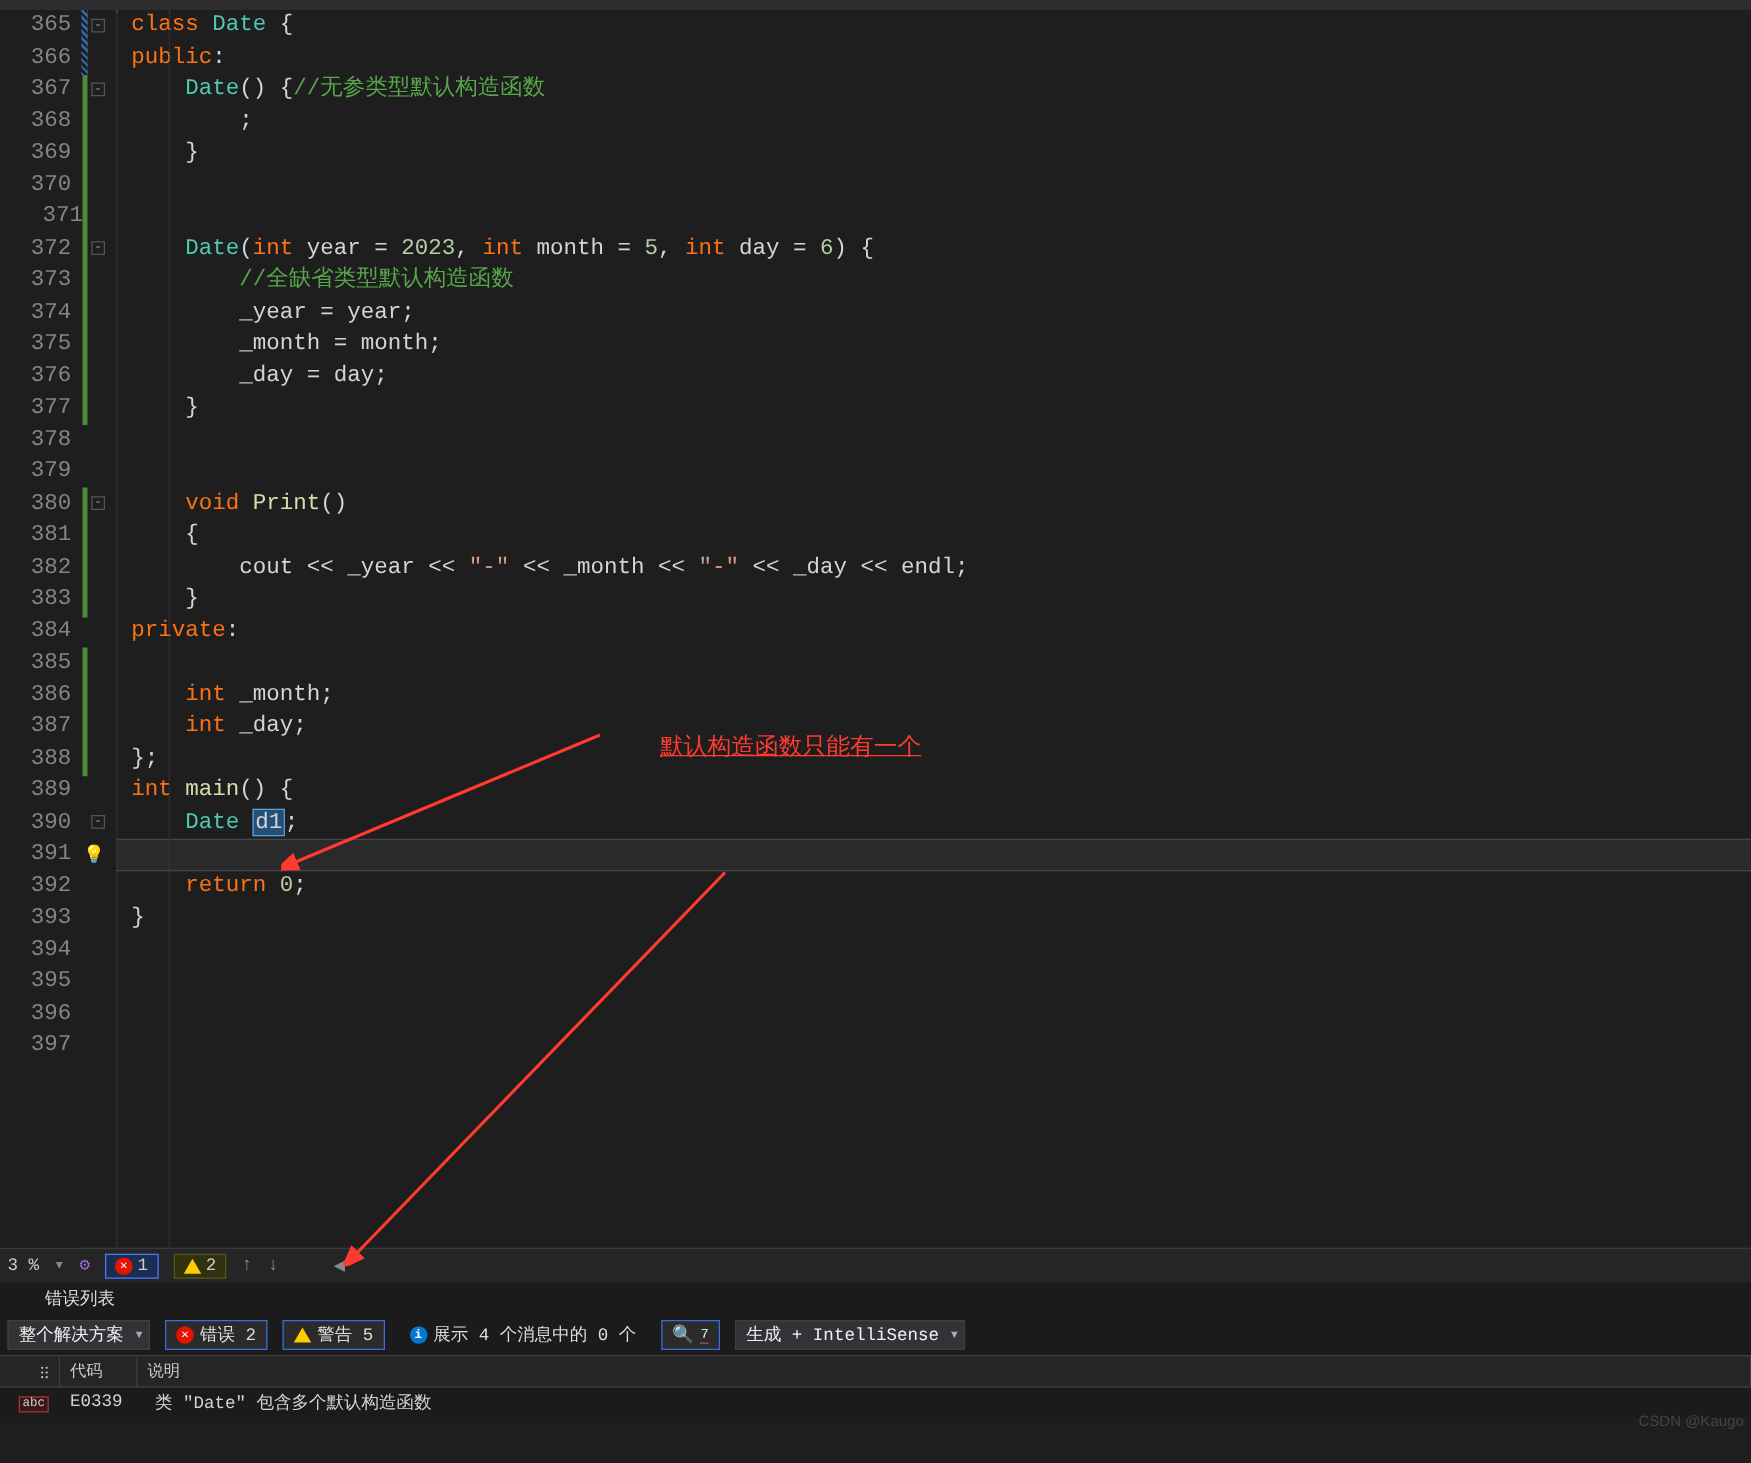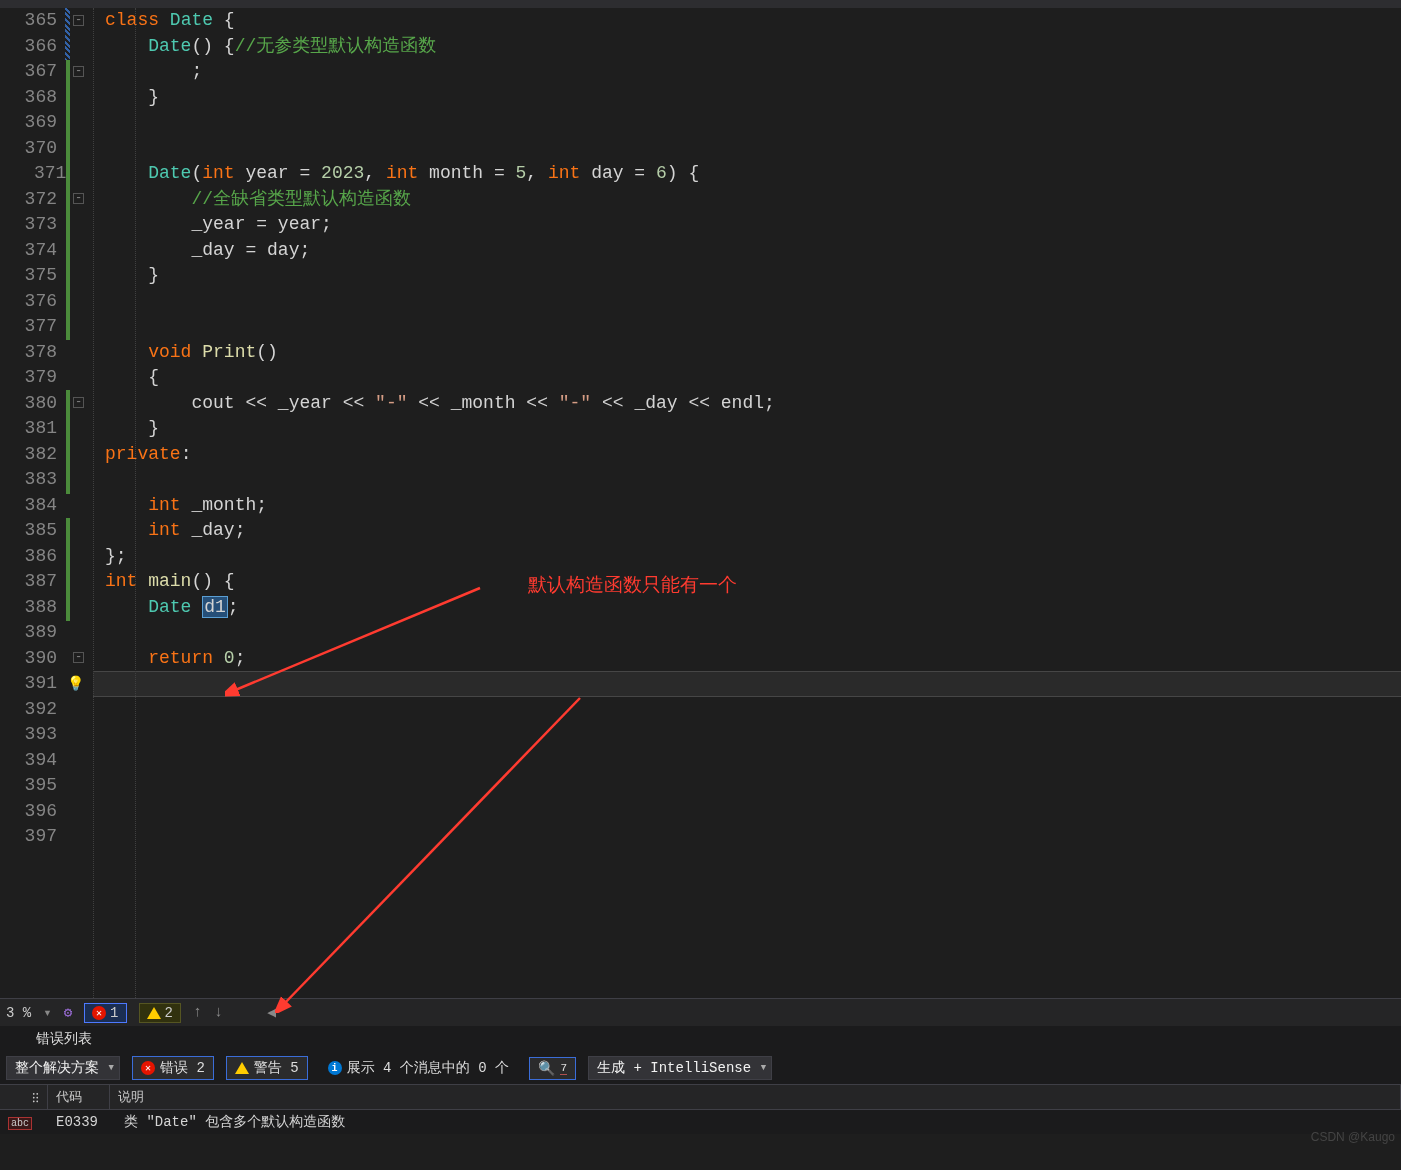--- a/index.html
+++ b/index.html
@@ -229,28 +229,30 @@
     <div class="fold-mark" style="top:185px;">-</div>
     <div class="fold-mark" style="top:389px;">-</div>
     <div class="fold-mark" style="top:644px;">-</div>
   </div>
   <div class="code">
     <div class="highlight-line" style="top:663px;"></div>
     <div class="guide-line" style="left:0px;"></div>
     <div class="guide-line" style="left:42px;"></div>
 
     <div class="line"><span class="kw">class</span> <span class="cls">Date</span> <span>{</span></div>
+    <div class="line"><span class="kw">public</span><span>:</span></div>
     <div class="line">    <span class="cls">Date</span><span>()</span> <span>{</span><span class="cmt">//无参类型默认构造函数</span></div>
     <div class="line">        <span>;</span></div>
     <div class="line">    <span>}</span></div>
     <div class="line"></div>
     <div class="line"></div>
     <div class="line">    <span class="cls">Date</span><span>(</span><span class="kw">int</span><span> year = </span><span class="num">2023</span><span>, </span><span class="kw">int</span><span> month = </span><span class="num">5</span><span>, </span><span class="kw">int</span><span> day = </span><span class="num">6</span><span>) {</span></div>
     <div class="line">        <span class="cmt">//全缺省类型默认构造函数</span></div>
     <div class="line">        <span>_year = year;</span></div>
+    <div class="line">        <span>_month = month;</span></div>
     <div class="line">        <span>_day = day;</span></div>
     <div class="line">    <span>}</span></div>
     <div class="line"></div>
     <div class="line"></div>
     <div class="line">    <span class="kw">void</span> <span class="func">Print</span><span>()</span></div>
     <div class="line">    <span>{</span></div>
     <div class="line">        <span>cout</span><span> &lt;&lt; </span><span>_year</span><span> &lt;&lt; </span><span class="str">"-"</span><span> &lt;&lt; </span><span>_month</span><span> &lt;&lt; </span><span class="str">"-"</span><span> &lt;&lt; </span><span>_day</span><span> &lt;&lt; </span><span>endl</span><span>;</span></div>
     <div class="line">    <span>}</span></div>
     <div class="line"><span class="kw">private</span><span>:</span></div>
     <div class="line"></div>
@@ -270,21 +272,21 @@
   <span class="bulb" style="top:667px;">💡</span>
 
   <svg class="annotation-arrow1" width="260" height="115">
     <defs>
         <marker id="ah1" markerWidth="10" markerHeight="10" refX="2" refY="3" orient="auto">
           <path d="M0,0 L0,6 L8,3 z" fill="#ff3b30"></path>
         </marker>
       </defs>
     <line x1="255" y1="5" x2="8" y2="108" stroke="#ff3b30" stroke-width="2.5" marker-end="url(#ah1)"></line>
   </svg>
-  <div class="annotation-text" style="left:528px; top:564px;">默认构造函数只能有一个</div>
+  <div class="annotation-text" style="left:528px; top:576px;text-decoration:underline;">默认构造函数只能有一个</div>
 
   <svg class="annotation-arrow2" width="310" height="320">
     <defs>
         <marker id="ah2" markerWidth="10" markerHeight="10" refX="2" refY="3" orient="auto">
           <path d="M0,0 L0,6 L8,3 z" fill="#ff3b30"></path>
         </marker>
       </defs>
     <line x1="305" y1="5" x2="8" y2="312" stroke="#ff3b30" stroke-width="2.5" marker-end="url(#ah2)"></line>
   </svg>
 </div>
@@ -325,19 +327,19 @@
       </span>
     <span class="btn hi">🔍<span style="font-size:11px;border-bottom:1px solid #b05050;">7</span></span>
     <span class="combo">生成 + IntelliSense</span>
   </div>
   <div class="table-hdr">
     <div class="th" style="width:48px;text-align:right;">⁝⁝</div>
     <div class="th" style="width:62px;">代码</div>
     <div class="th" style="flex:1;">说明</div>
   </div>
   <div class="table-row">
-    <span style="width:38px;text-align:left;"><span class="abc-icon">abc</span></span>
+    <span style="width:38px;text-align:center;"><span class="abc-icon">abc</span></span>
     <span style="width:58px;">E0339</span>
     <span>类 "Date" 包含多个默认构造函数</span>
   </div>
 </div>
 
 <div class="watermark">CSDN @Kaugo</div>
 
 </body></html>

